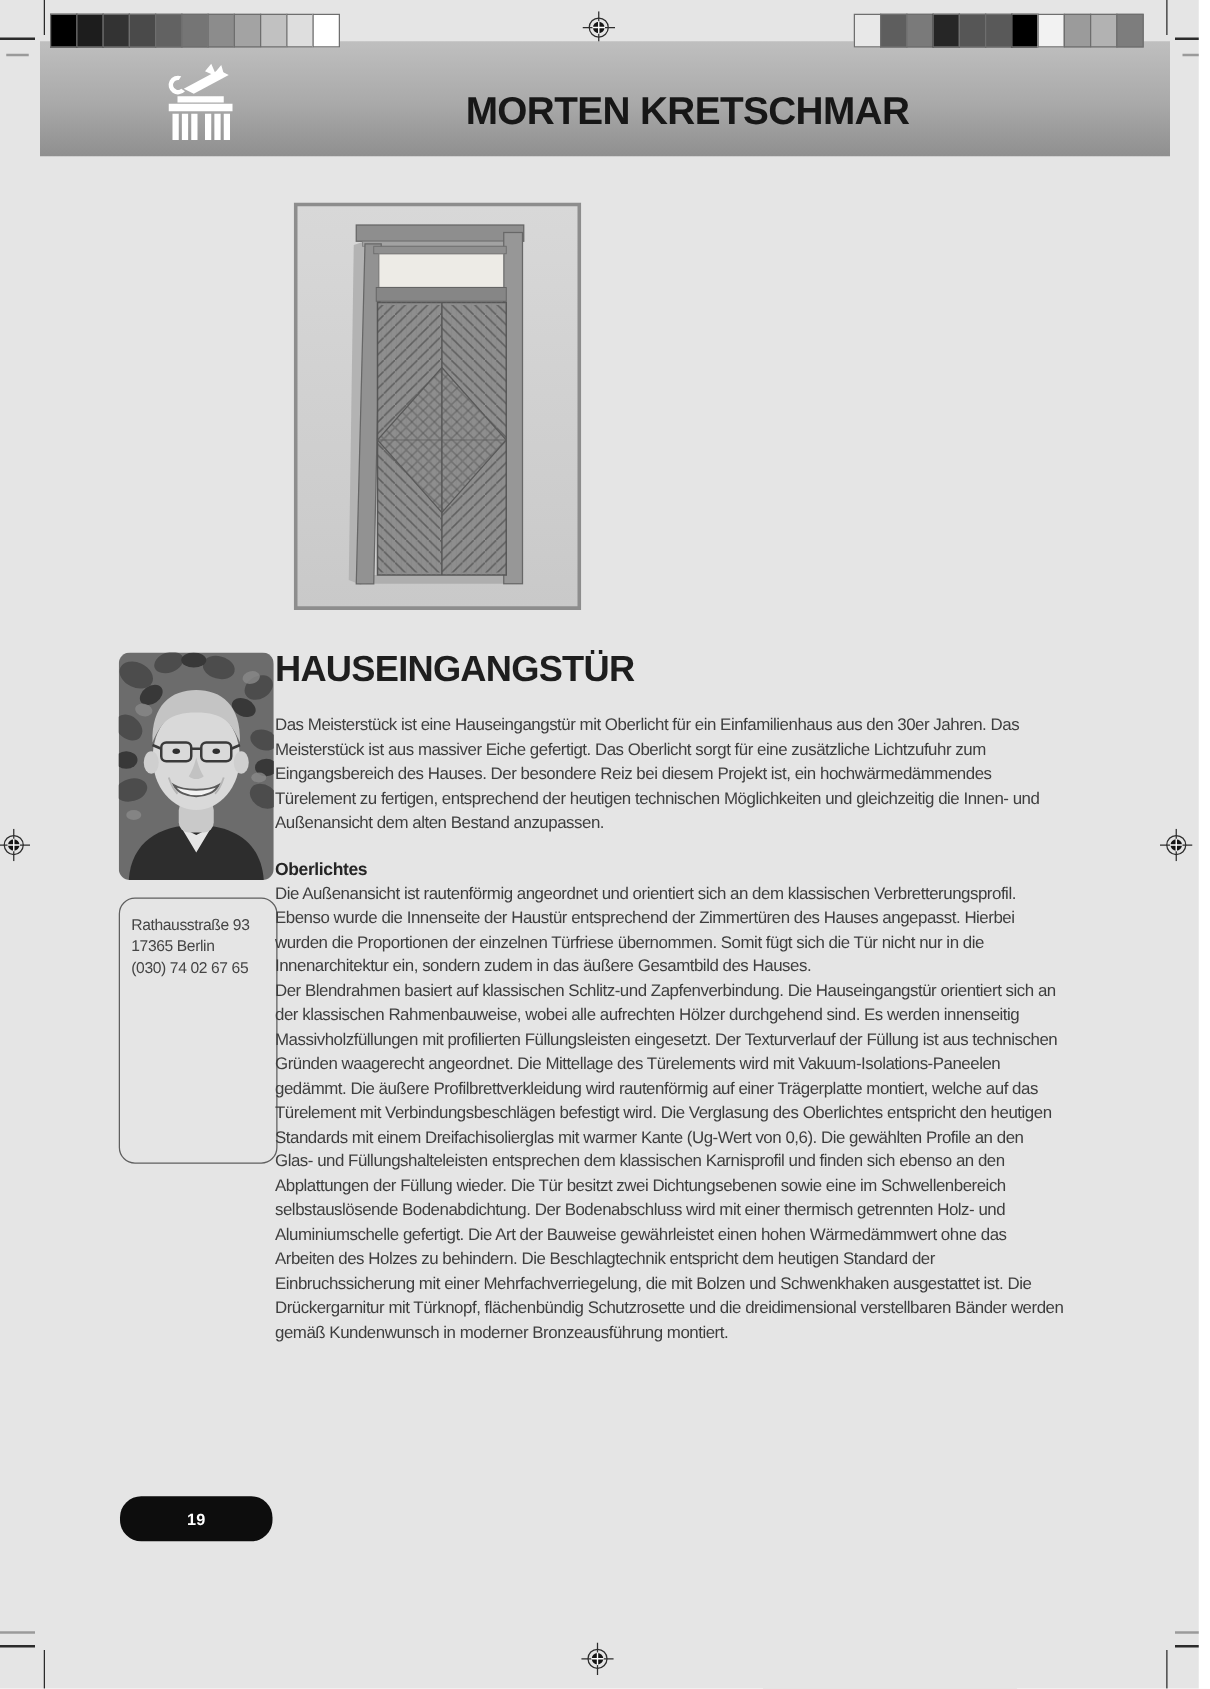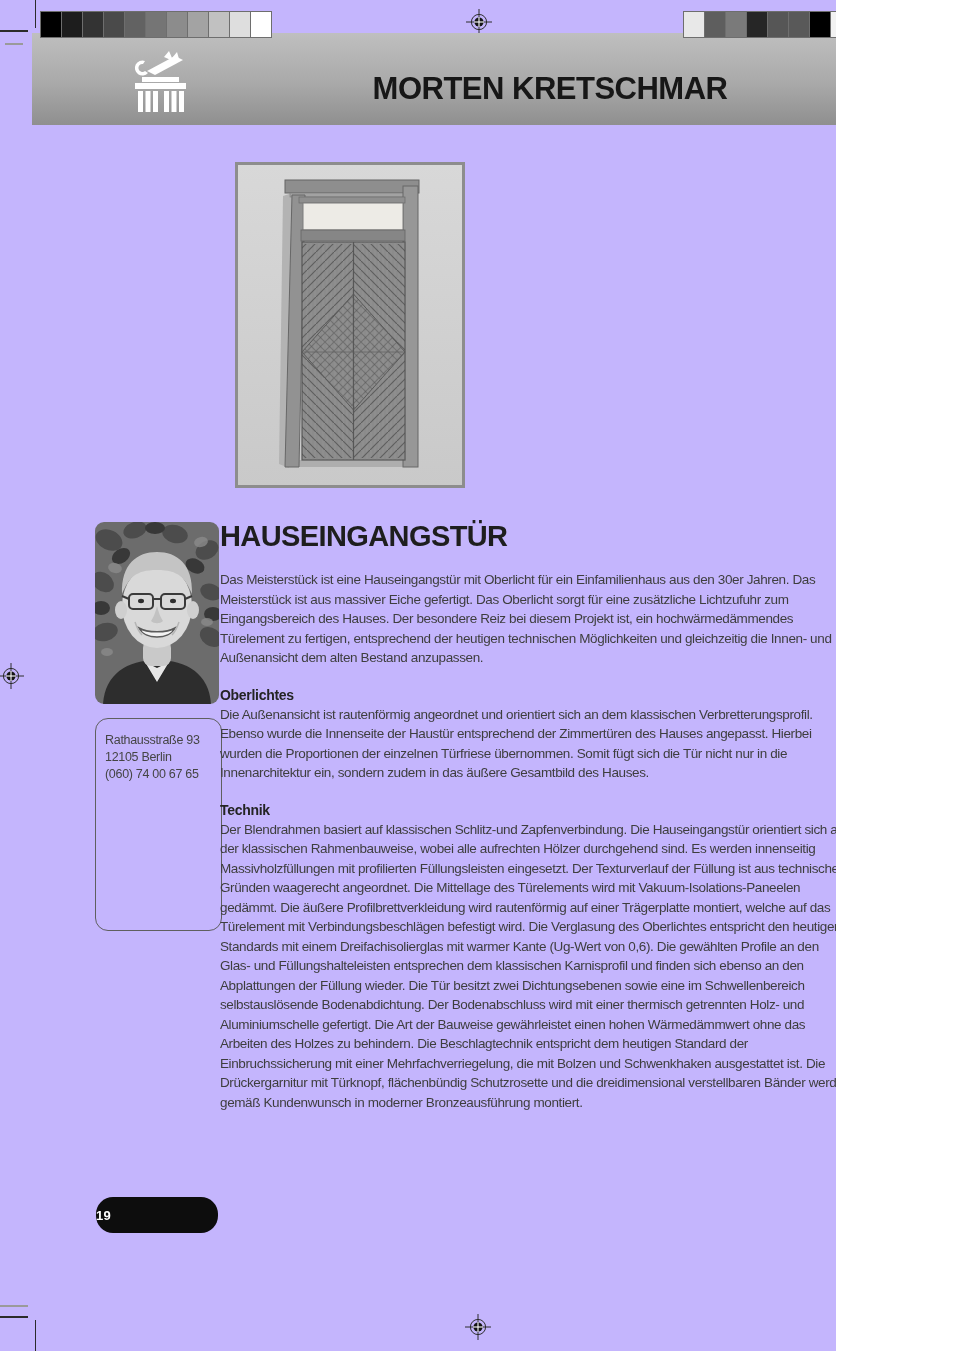--- a/index.html
+++ b/index.html
@@ -1,18 +1,18 @@
 <!DOCTYPE html>
 <html><head>
 <meta charset="utf-8">
 <style>
   * { margin:0; padding:0; box-sizing:border-box; }
   html,body { background:#ffffff; }
   .page {
-    position:relative; width:836px; height:1351px; background:#c4b5fd;
+    position:relative; width:959px; height:1351px; background:#e5e5e5;
     font-family:"Liberation Sans", sans-serif; overflow:hidden;
   }
   
   .crop { position:absolute; background:#2b2b2b; }
   .crop.gray { background:#9a9a9a; }
   
   .colorbar { position:absolute; top:11px; display:flex; }
   .colorbar .swatch { width:22px; height:27px; border:1px solid #6e6e6e; margin-right:-1px; }
   
   .regmark { position:absolute; width:26px; height:26px; }
@@ -47,21 +47,21 @@
   .article p {
     font-size:13.5px; line-height:19.5px; letter-spacing:-0.38px; text-align:left;
   }
   .article .sec-heading {
     font-size:14px; font-weight:700; color:#242424; letter-spacing:-0.3px;
     margin-top:19px; margin-bottom:2px;
   }
   
   .page-badge {
     position:absolute; left:96px; top:1197px; width:122px; height:36px;
-    background:#0d0d0d; border-radius:17px; display:flex; align-items:center; 
+    background:#0d0d0d; border-radius:17px; display:flex; align-items:center; justify-content:center;
   }
   .page-badge span { color:#ffffff; font-size:13px; font-weight:700; letter-spacing:0.2px; }
 </style>
 </head>
 <body>
 
 <div class="page">
 
   <div class="crop" style="left:35px;top:0;width:1px;height:28px;"></div>
   <div class="crop" style="left:0;top:30px;width:28px;height:2px;"></div>
@@ -258,30 +258,29 @@
     <path d="M62,84 C60,92 58,96 56,99 C59,102 65,102 68,99 C66,96 64,92 62,84" fill="#c2c2c2"></path>
 
     <path d="M44,106 C50,118 74,118 80,106 C72,111 52,111 44,106 Z" fill="#f2f2f2" stroke="#5a5a5a" stroke-width="1.5"></path>
 
     <path d="M40,100 C42,106 44,110 47,113" fill="none" stroke="#b5b5b5" stroke-width="1.5"></path>
     <path d="M84,100 C82,106 80,110 77,113" fill="none" stroke="#b5b5b5" stroke-width="1.5"></path>
   </svg>
 
   <div class="contact-card">
     <div class="line">Rathausstraße 93</div>
-    <div class="line">12105 Berlin</div>
-    <div class="line">(060) 74 00 67 65</div>
+    <div class="line">17365 Berlin</div>
+    <div class="line">(030) 74 02 67 65</div>
   </div>
 
   <div class="article">
     <h1>HAUSEINGANGSTÜR</h1>
     <p>Das Meisterstück ist eine Hauseingangstür mit Oberlicht für ein Einfamilienhaus aus den 30er Jahren. Das Meisterstück ist aus massiver Eiche gefertigt. Das Oberlicht sorgt für eine zusätzliche Lichtzufuhr zum Eingangsbereich des Hauses. Der besondere Reiz bei diesem Projekt ist, ein hochwärmedämmendes Türelement zu fertigen, entsprechend der heutigen technischen Möglichkeiten und gleichzeitig die Innen- und Außenansicht dem alten Bestand anzupassen.</p>
     <div class="sec-heading">Oberlichtes</div>
     <p>Die Außenansicht ist rautenförmig angeordnet und orientiert sich an dem klassischen Verbretterungsprofil. Ebenso wurde die Innenseite der Haustür entsprechend der Zimmertüren des Hauses angepasst. Hierbei wurden die Proportionen der einzelnen Türfriese übernommen. Somit fügt sich die Tür nicht nur in die Innenarchitektur ein, sondern zudem in das äußere Gesamtbild des Hauses.</p>
-    <div class="sec-heading">Technik</div>
     <p>Der Blendrahmen basiert auf klassischen Schlitz-und Zapfenverbindung. Die Hauseingangstür orientiert sich an der klassischen Rahmenbauweise, wobei alle aufrechten Hölzer durchgehend sind. Es werden innenseitig Massivholzfüllungen mit profilierten Füllungsleisten eingesetzt. Der Texturverlauf der Füllung ist aus technischen Gründen waagerecht angeordnet. Die Mittellage des Türelements wird mit Vakuum-Isolations-Paneelen gedämmt. Die äußere Profilbrettverkleidung wird rautenförmig auf einer Trägerplatte montiert, welche auf das Türelement mit Verbindungsbeschlägen befestigt wird. Die Verglasung des Oberlichtes entspricht den heutigen Standards mit einem Dreifachisolierglas mit warmer Kante (Ug-Wert von 0,6). Die gewählten Profile an den Glas- und Füllungshalteleisten entsprechen dem klassischen Karnisprofil und finden sich ebenso an den Abplattungen der Füllung wieder. Die Tür besitzt zwei Dichtungsebenen sowie eine im Schwellenbereich selbstauslösende Bodenabdichtung. Der Bodenabschluss wird mit einer thermisch getrennten Holz- und Aluminiumschelle gefertigt. Die Art der Bauweise gewährleistet einen hohen Wärmedämmwert ohne das Arbeiten des Holzes zu behindern. Die Beschlagtechnik entspricht dem heutigen Standard der Einbruchssicherung mit einer Mehrfachverriegelung, die mit Bolzen und Schwenkhaken ausgestattet ist. Die Drückergarnitur mit Türknopf, flächenbündig Schutzrosette und die dreidimensional verstellbaren Bänder werden gemäß Kundenwunsch in moderner Bronzeausführung montiert.</p>
   </div>
 
   <div class="page-badge">
     <span>19</span>
   </div>
 
 </div>
 
 </body></html>

